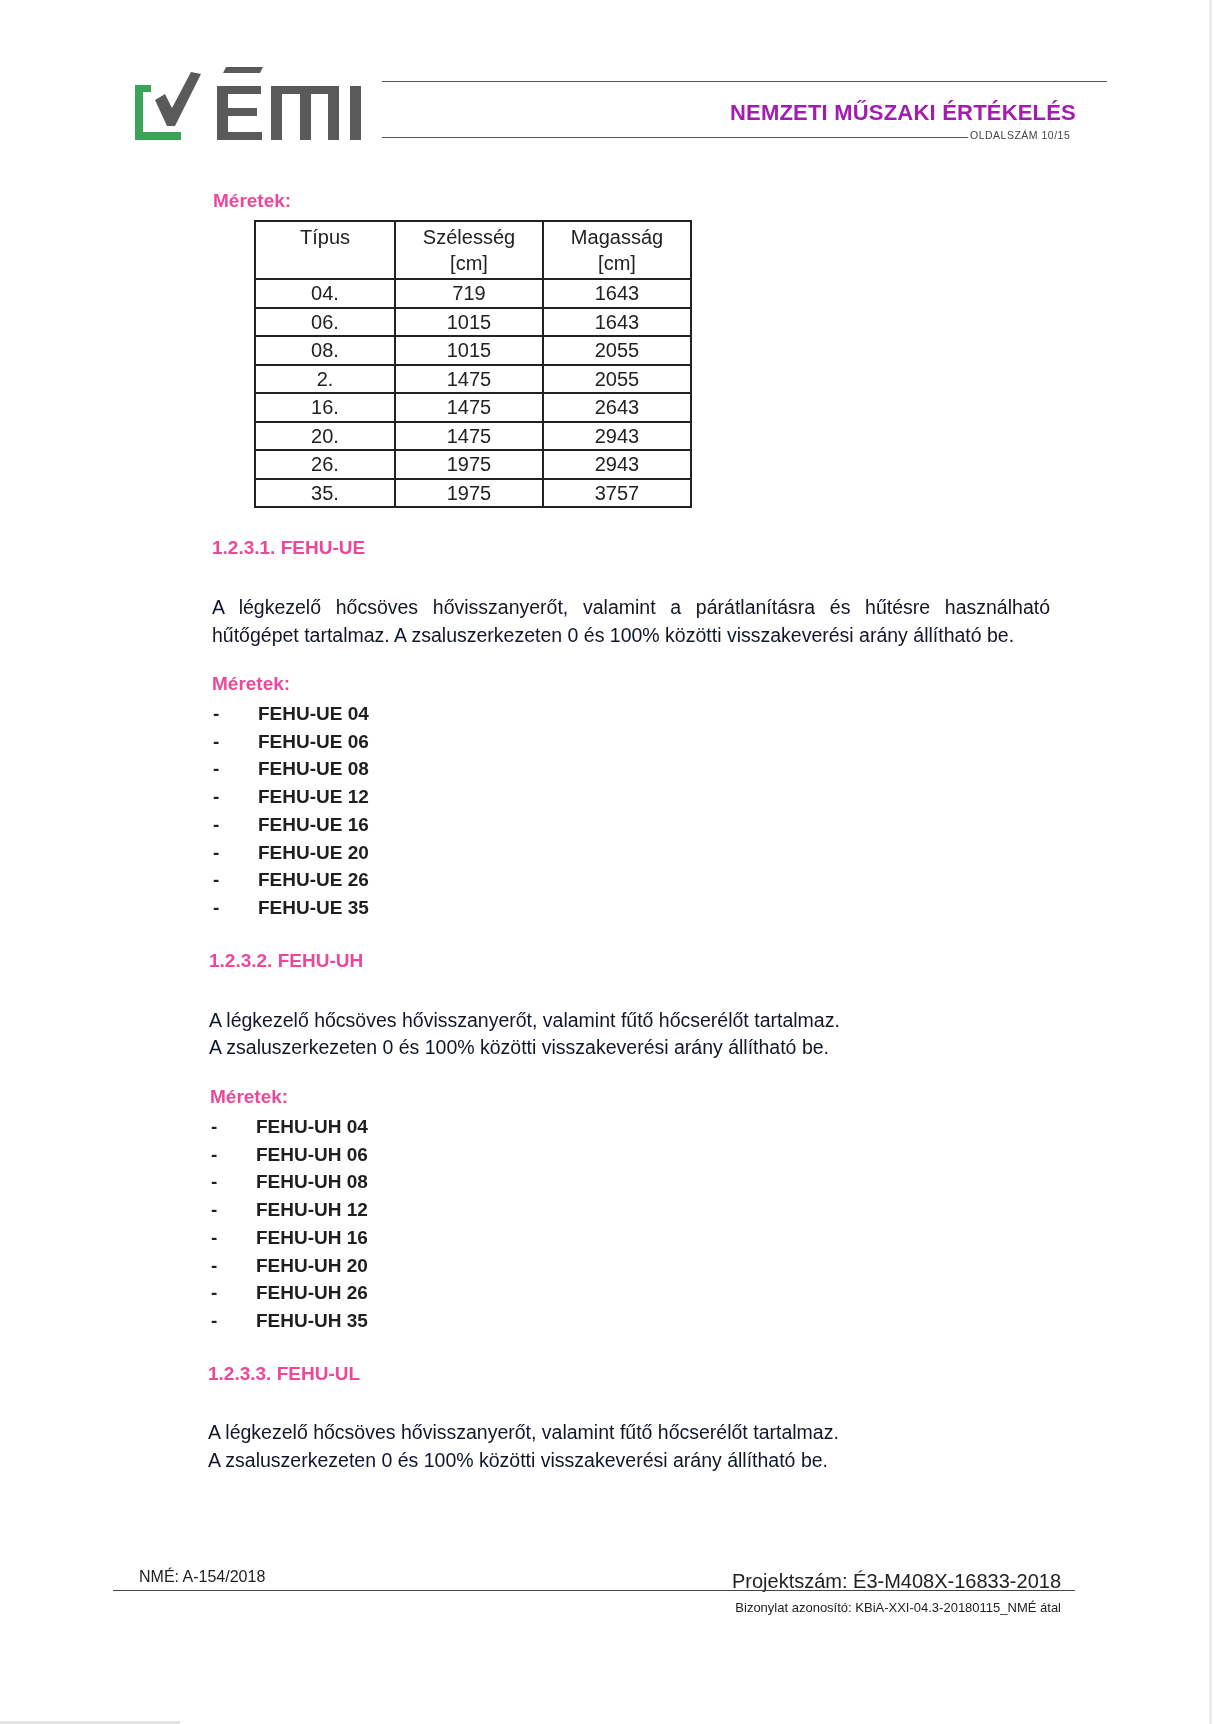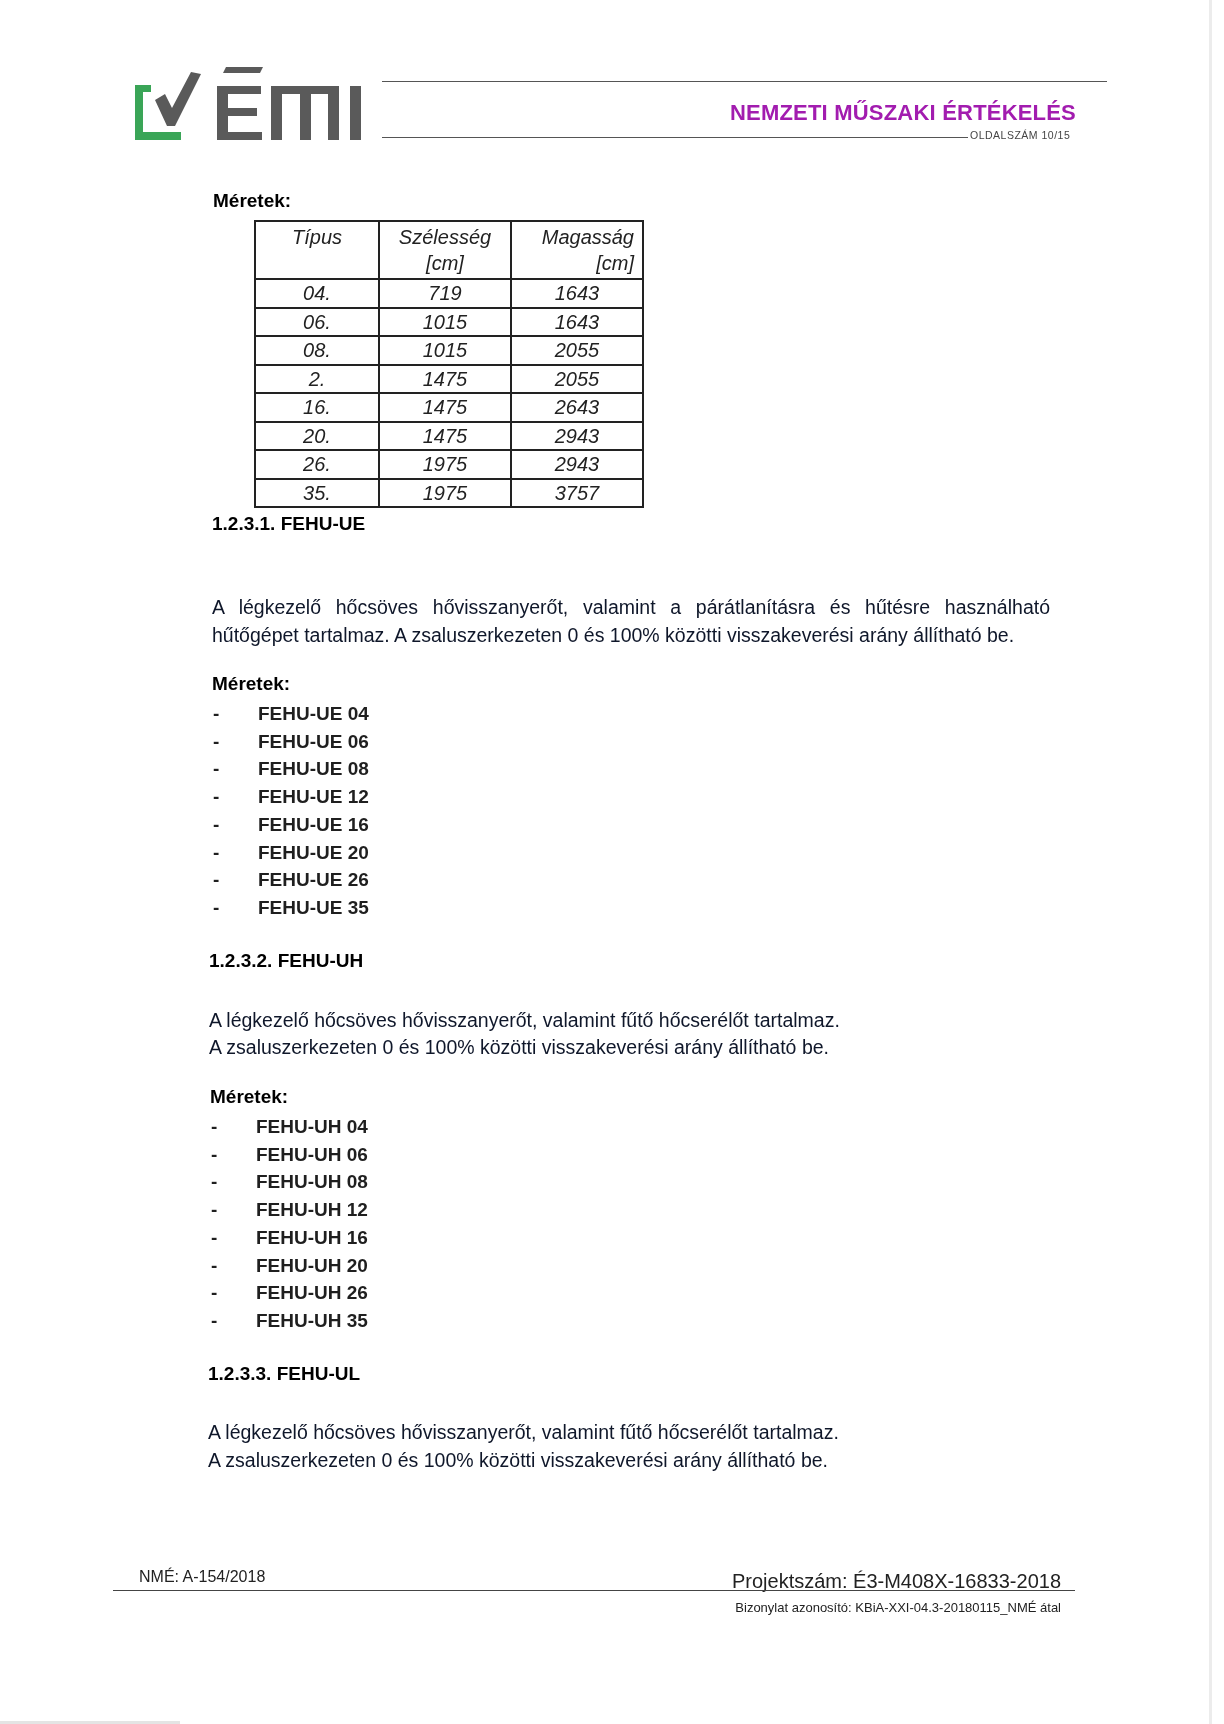--- a/index.html
+++ b/index.html
@@ -15,31 +15,31 @@
   .logo { position: absolute; left: 131px; top: 62px; width: 240px; height: 80px; }
   .logo svg { width: 240px; height: 80px; display: block; }
 
   
   .hdr-line-top { position: absolute; left: 382px; top: 81px; width: 725px; height: 1px; background: #555; }
   .hdr-line-bot { position: absolute; left: 382px; top: 137px; width: 586px; height: 1px; background: #555; }
   .hdr-title { position: absolute; right: 148px; top: 100px; font-size: 22px; font-weight: bold; color: #a21caf; letter-spacing: 0.2px; white-space: nowrap; }
   .hdr-page { position: absolute; left: 970px; top: 129px; font-size: 10.5px; color: #444; letter-spacing: 0.5px; white-space: nowrap; }
 
   .t { position: absolute; white-space: nowrap; }
-  .h-sub { font-size: 19px; font-weight: bold; color: #000000; }
+  .h-sub { font-size: 19px; font-weight: bold; color: #ec4899; }
   .para { font-size: 19.5px; color: #0f172a; line-height: 27.5px; }
 
   
   table.dims { position: absolute; left: 254px; top: 220px; border-collapse: collapse; font-size: 20px; color: #222; }
-  table.dims th, table.dims td { border: 2px solid #222; padding: 0 8px; font-style: italic; }
+  table.dims th, table.dims td { border: 2px solid #222; padding: 0 16px; }
   table.dims th { font-weight: normal; height: 54px; text-align: center; vertical-align: top; line-height: 26px; padding-top: 2px; }
   table.dims td { height: 26.5px; line-height: 26px; text-align: center; }
   table.dims .c1 { width: 106px; }
   table.dims .c2 { width: 114px; }
-  table.dims .c3 { width: 114px; text-align: right; }
+  table.dims .c3 { width: 114px; }
 
   
   .list { position: absolute; font-size: 19px; line-height: 27.7px; }
   .list .row { display: flex; }
   .list .dash { width: 45px; font-weight: bold; }
   .list .item { font-weight: bold; }
 
   
   .ftr-left { position: absolute; left: 139px; top: 1568px; font-size: 16px; color: #222; }
   .ftr-right { position: absolute; right: 163px; top: 1570px; font-size: 20px; color: #222; text-align: right; }
@@ -118,21 +118,21 @@
         <td>2943</td>
       </tr>
       <tr>
         <td>35.</td>
         <td>1975</td>
         <td>3757</td>
       </tr>
     </tbody>
 </table>
 
-<div class="t h-sub" style="left:212px; top:513px;">1.2.3.1. FEHU-UE</div>
+<div class="t h-sub" style="left:212px; top:537px;">1.2.3.1. FEHU-UE</div>
 <div class="t para" style="left:212px; top:594px; width:838px; text-align:justify; text-align-last:justify;">A légkezelő hőcsöves hővisszanyerőt, valamint a párátlanításra és hűtésre használható</div>
 <div class="t para" style="left:212px; top:622px;">hűtőgépet tartalmaz. A zsaluszerkezeten 0 és 100% közötti visszakeverési arány állítható be.</div>
 <div class="t h-sub" style="left:212px; top:673px;">Méretek:</div>
 <div class="list" style="left:213px; top:700px;">
     <div class="row">
       <span class="dash">-</span>
       <span class="item">FEHU-UE 04</span>
     </div>
     <div class="row">
       <span class="dash">-</span>

